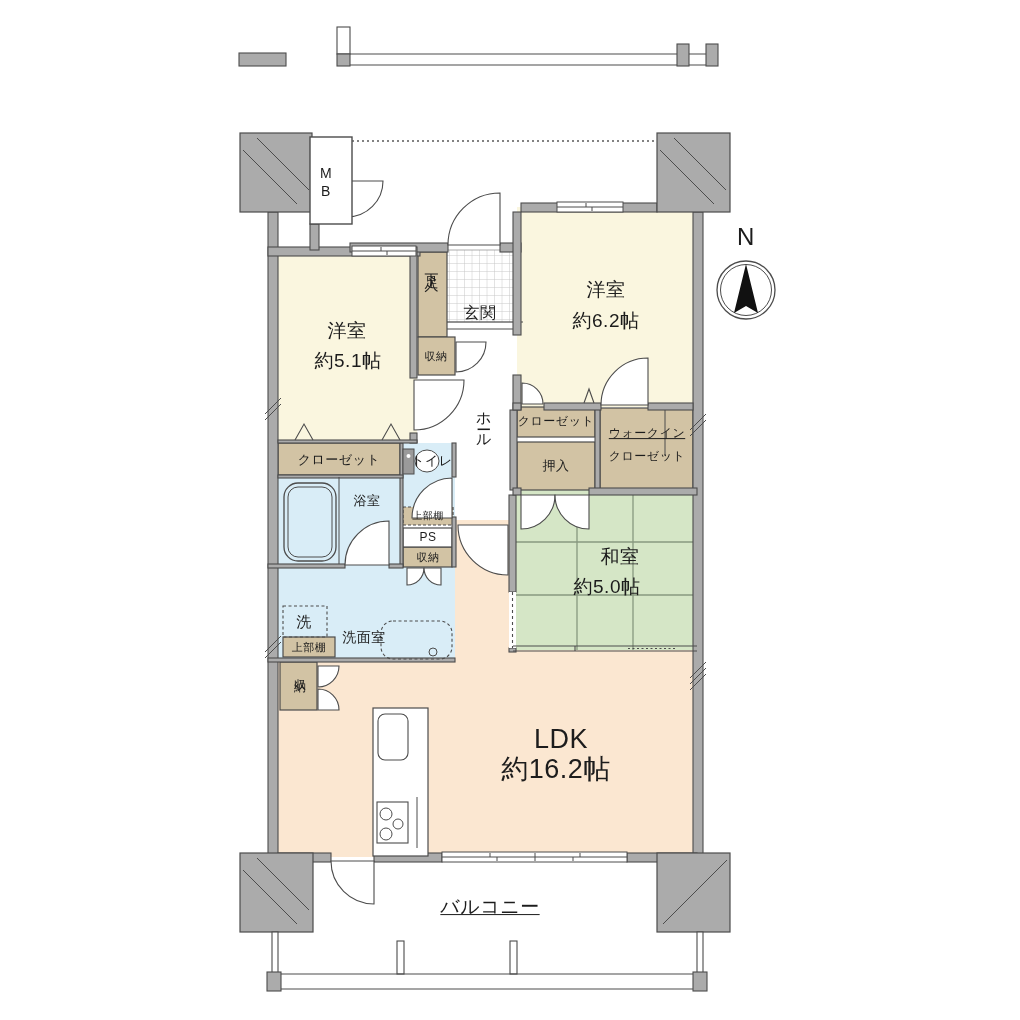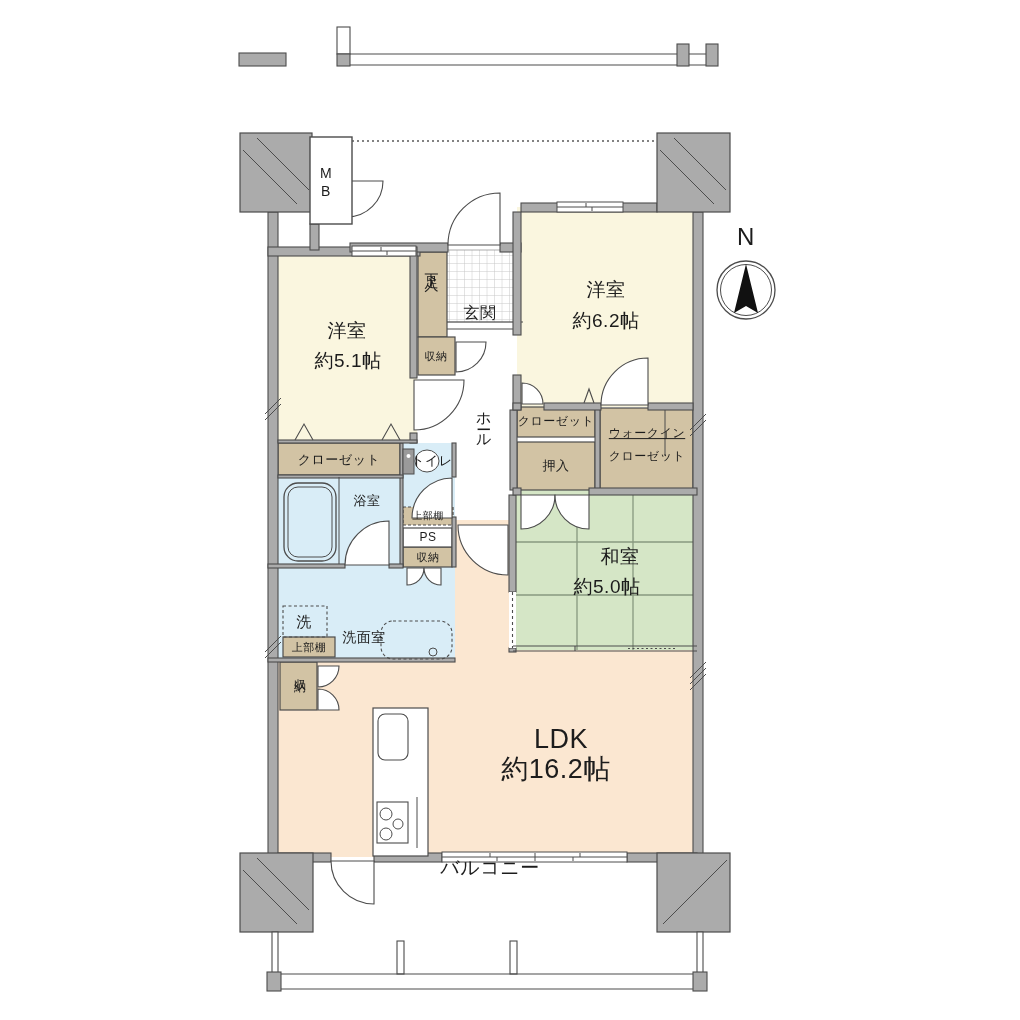--- a/index.html
+++ b/index.html
@@ -259,21 +259,21 @@
 
   <div class="lbl s19 ctr" style="left:606px;top:290px;">洋室</div>
   <div class="lbl s19 ctr" style="left:606px;top:321px;">約6.2帖</div>
 
   <div class="lbl s19 ctr" style="left:620px;top:557px;">和室</div>
   <div class="lbl s19 ctr" style="left:607px;top:587px;">約5.0帖</div>
 
   <div class="lbl s21 ctr" style="left:561px;top:740px;">LDK</div>
   <div class="lbl s21 ctr" style="left:556px;top:770px;">約16.2帖</div>
 
-  <div class="lbl s19 ctr" style="left:490px;top:868px;">バルコニー</div>
+  <div class="lbl s19 ctr" style="left:490px;top:907px;text-decoration:underline;">バルコニー</div>
   <div class="lbl s16 ctr" style="left:480px;top:285px;">玄関</div>
 
   <div class="lbl s15 v" style="left:484px;top:402px;">ホール</div>
   <div class="lbl s14 v" style="left:432px;top:262px;">下足入</div>
   <div class="lbl s11 ctr" style="left:436px;top:356px;">収納</div>
 
   <div class="lbl s13 ctr" style="left:339px;top:460px;">クローゼット</div>
   <div class="lbl s12 ctr" style="left:556px;top:422px;">クローゼット</div>
   <div class="lbl s13 ctr" style="left:556px;top:466px;">押入</div>
   <div class="lbl s12 ctr" style="left:647px;top:434px;text-decoration:underline;">ウォークイン</div>

